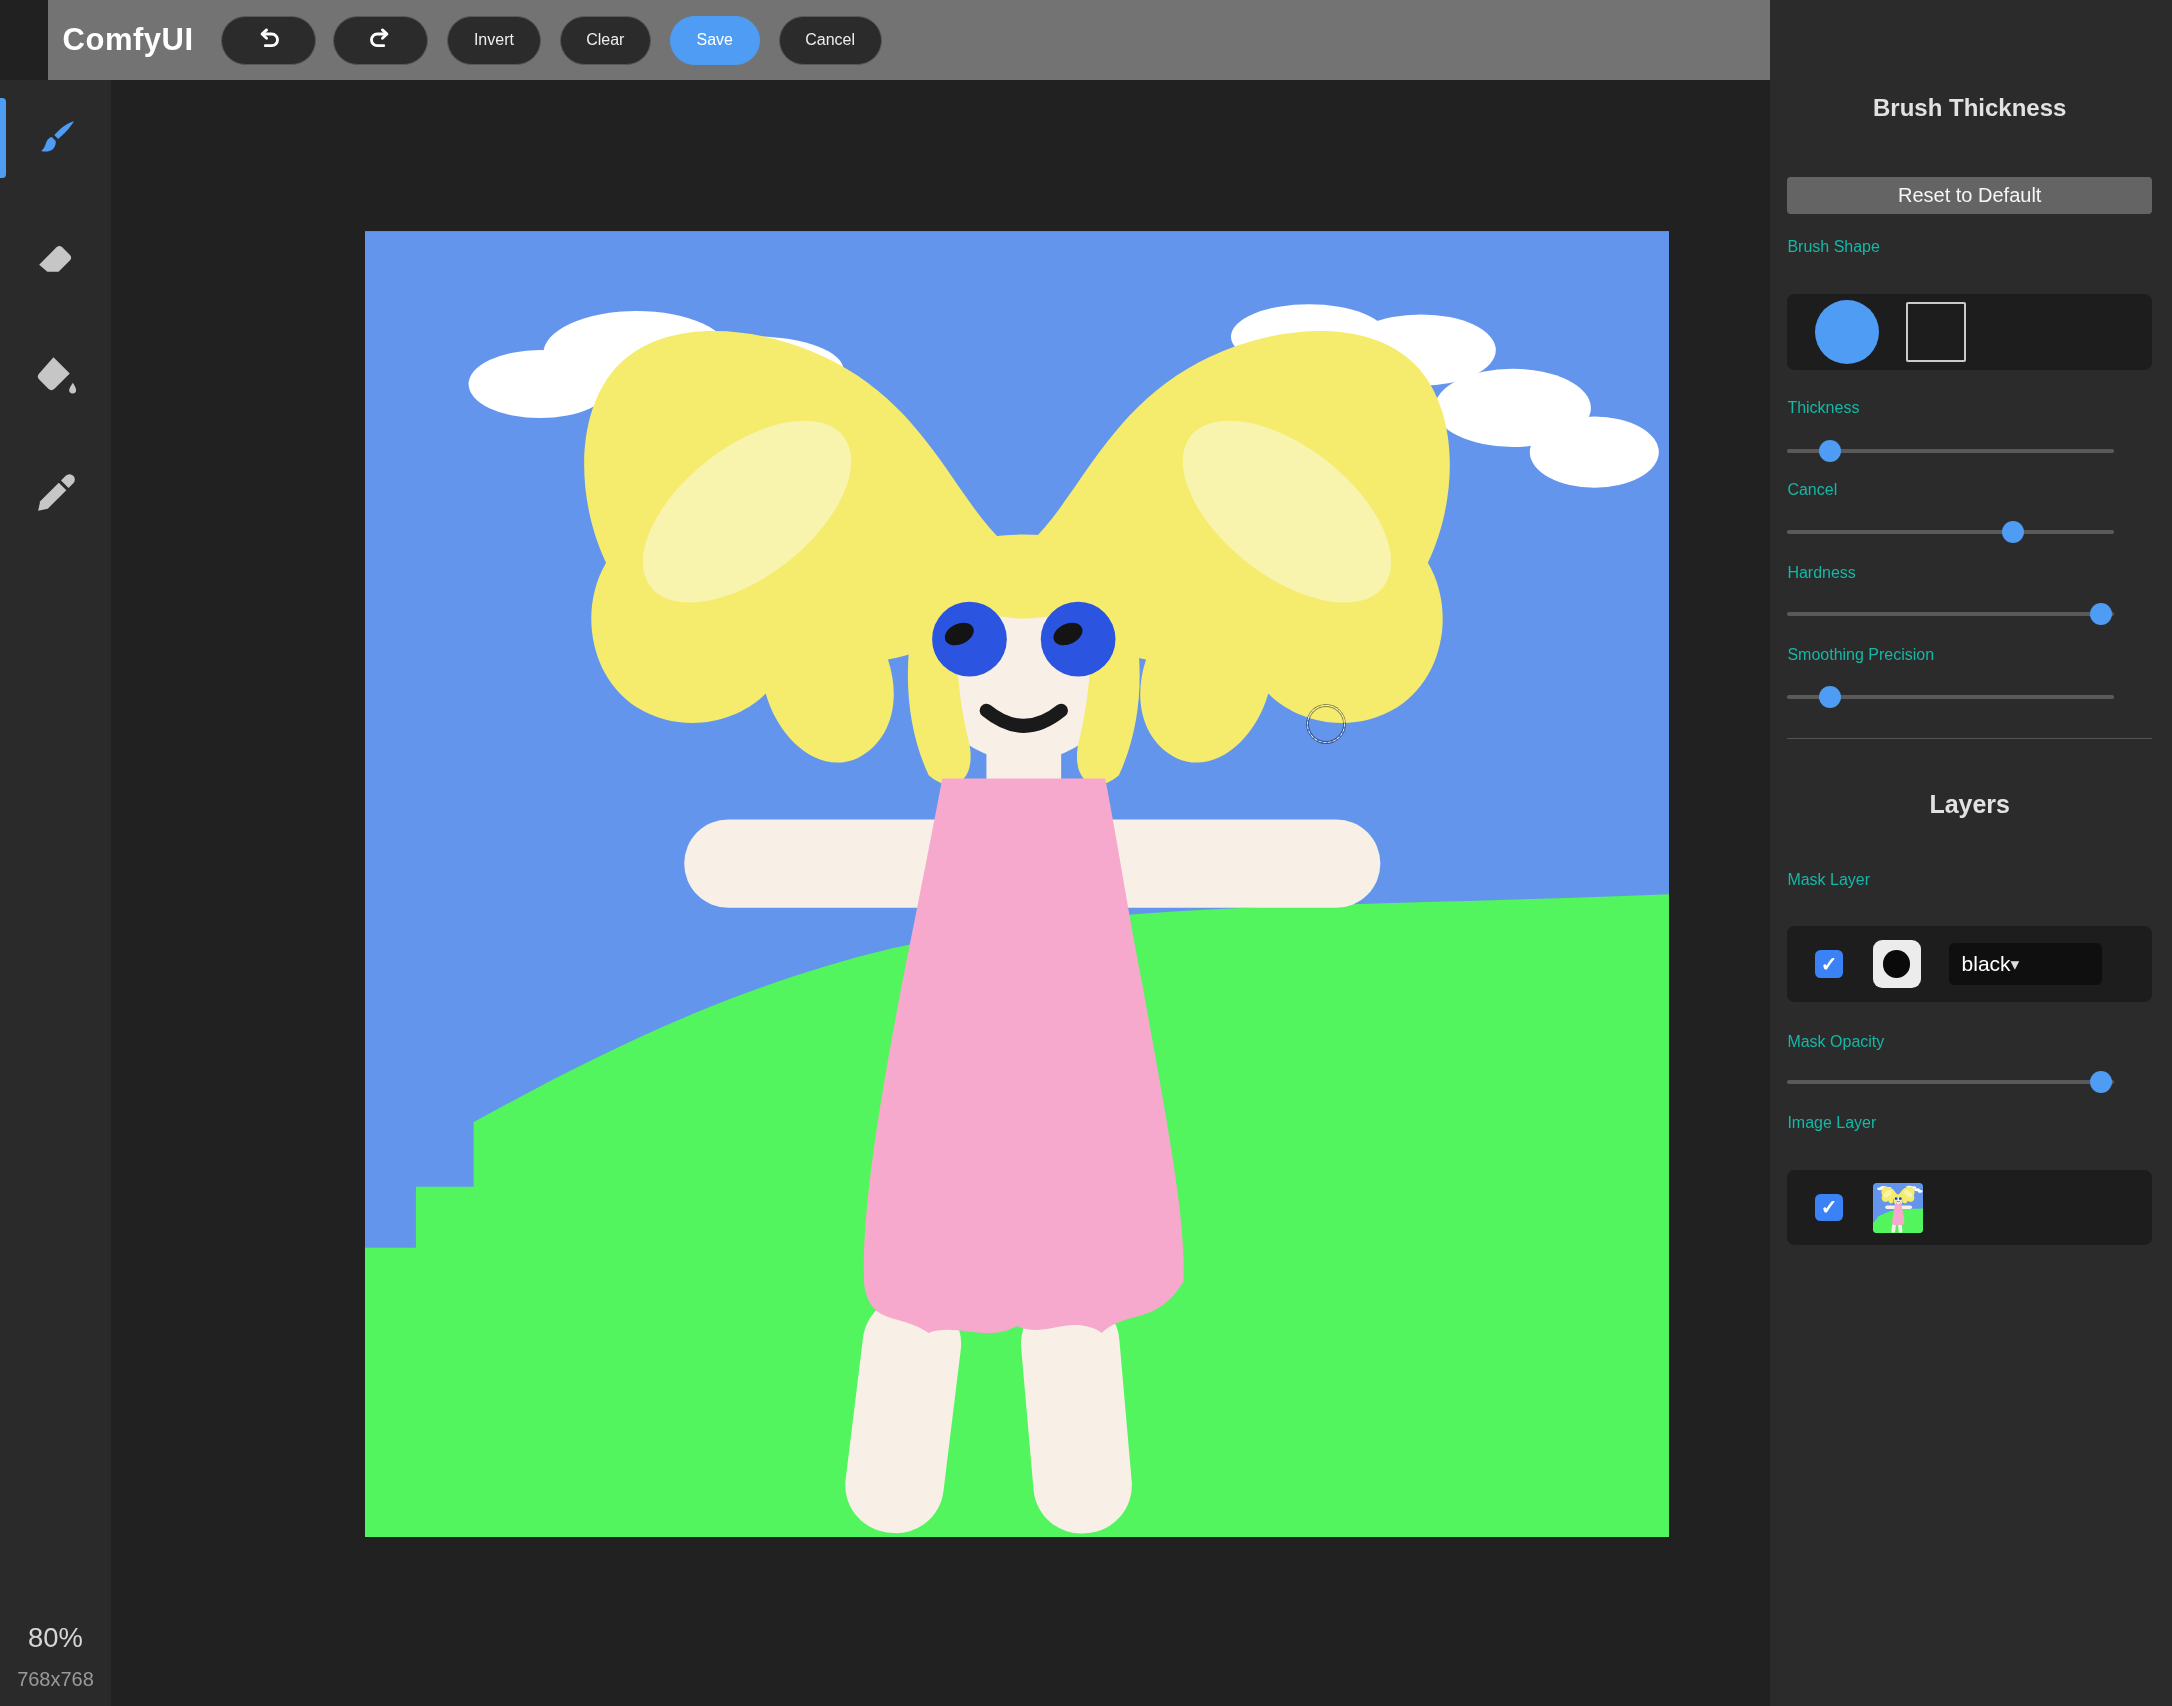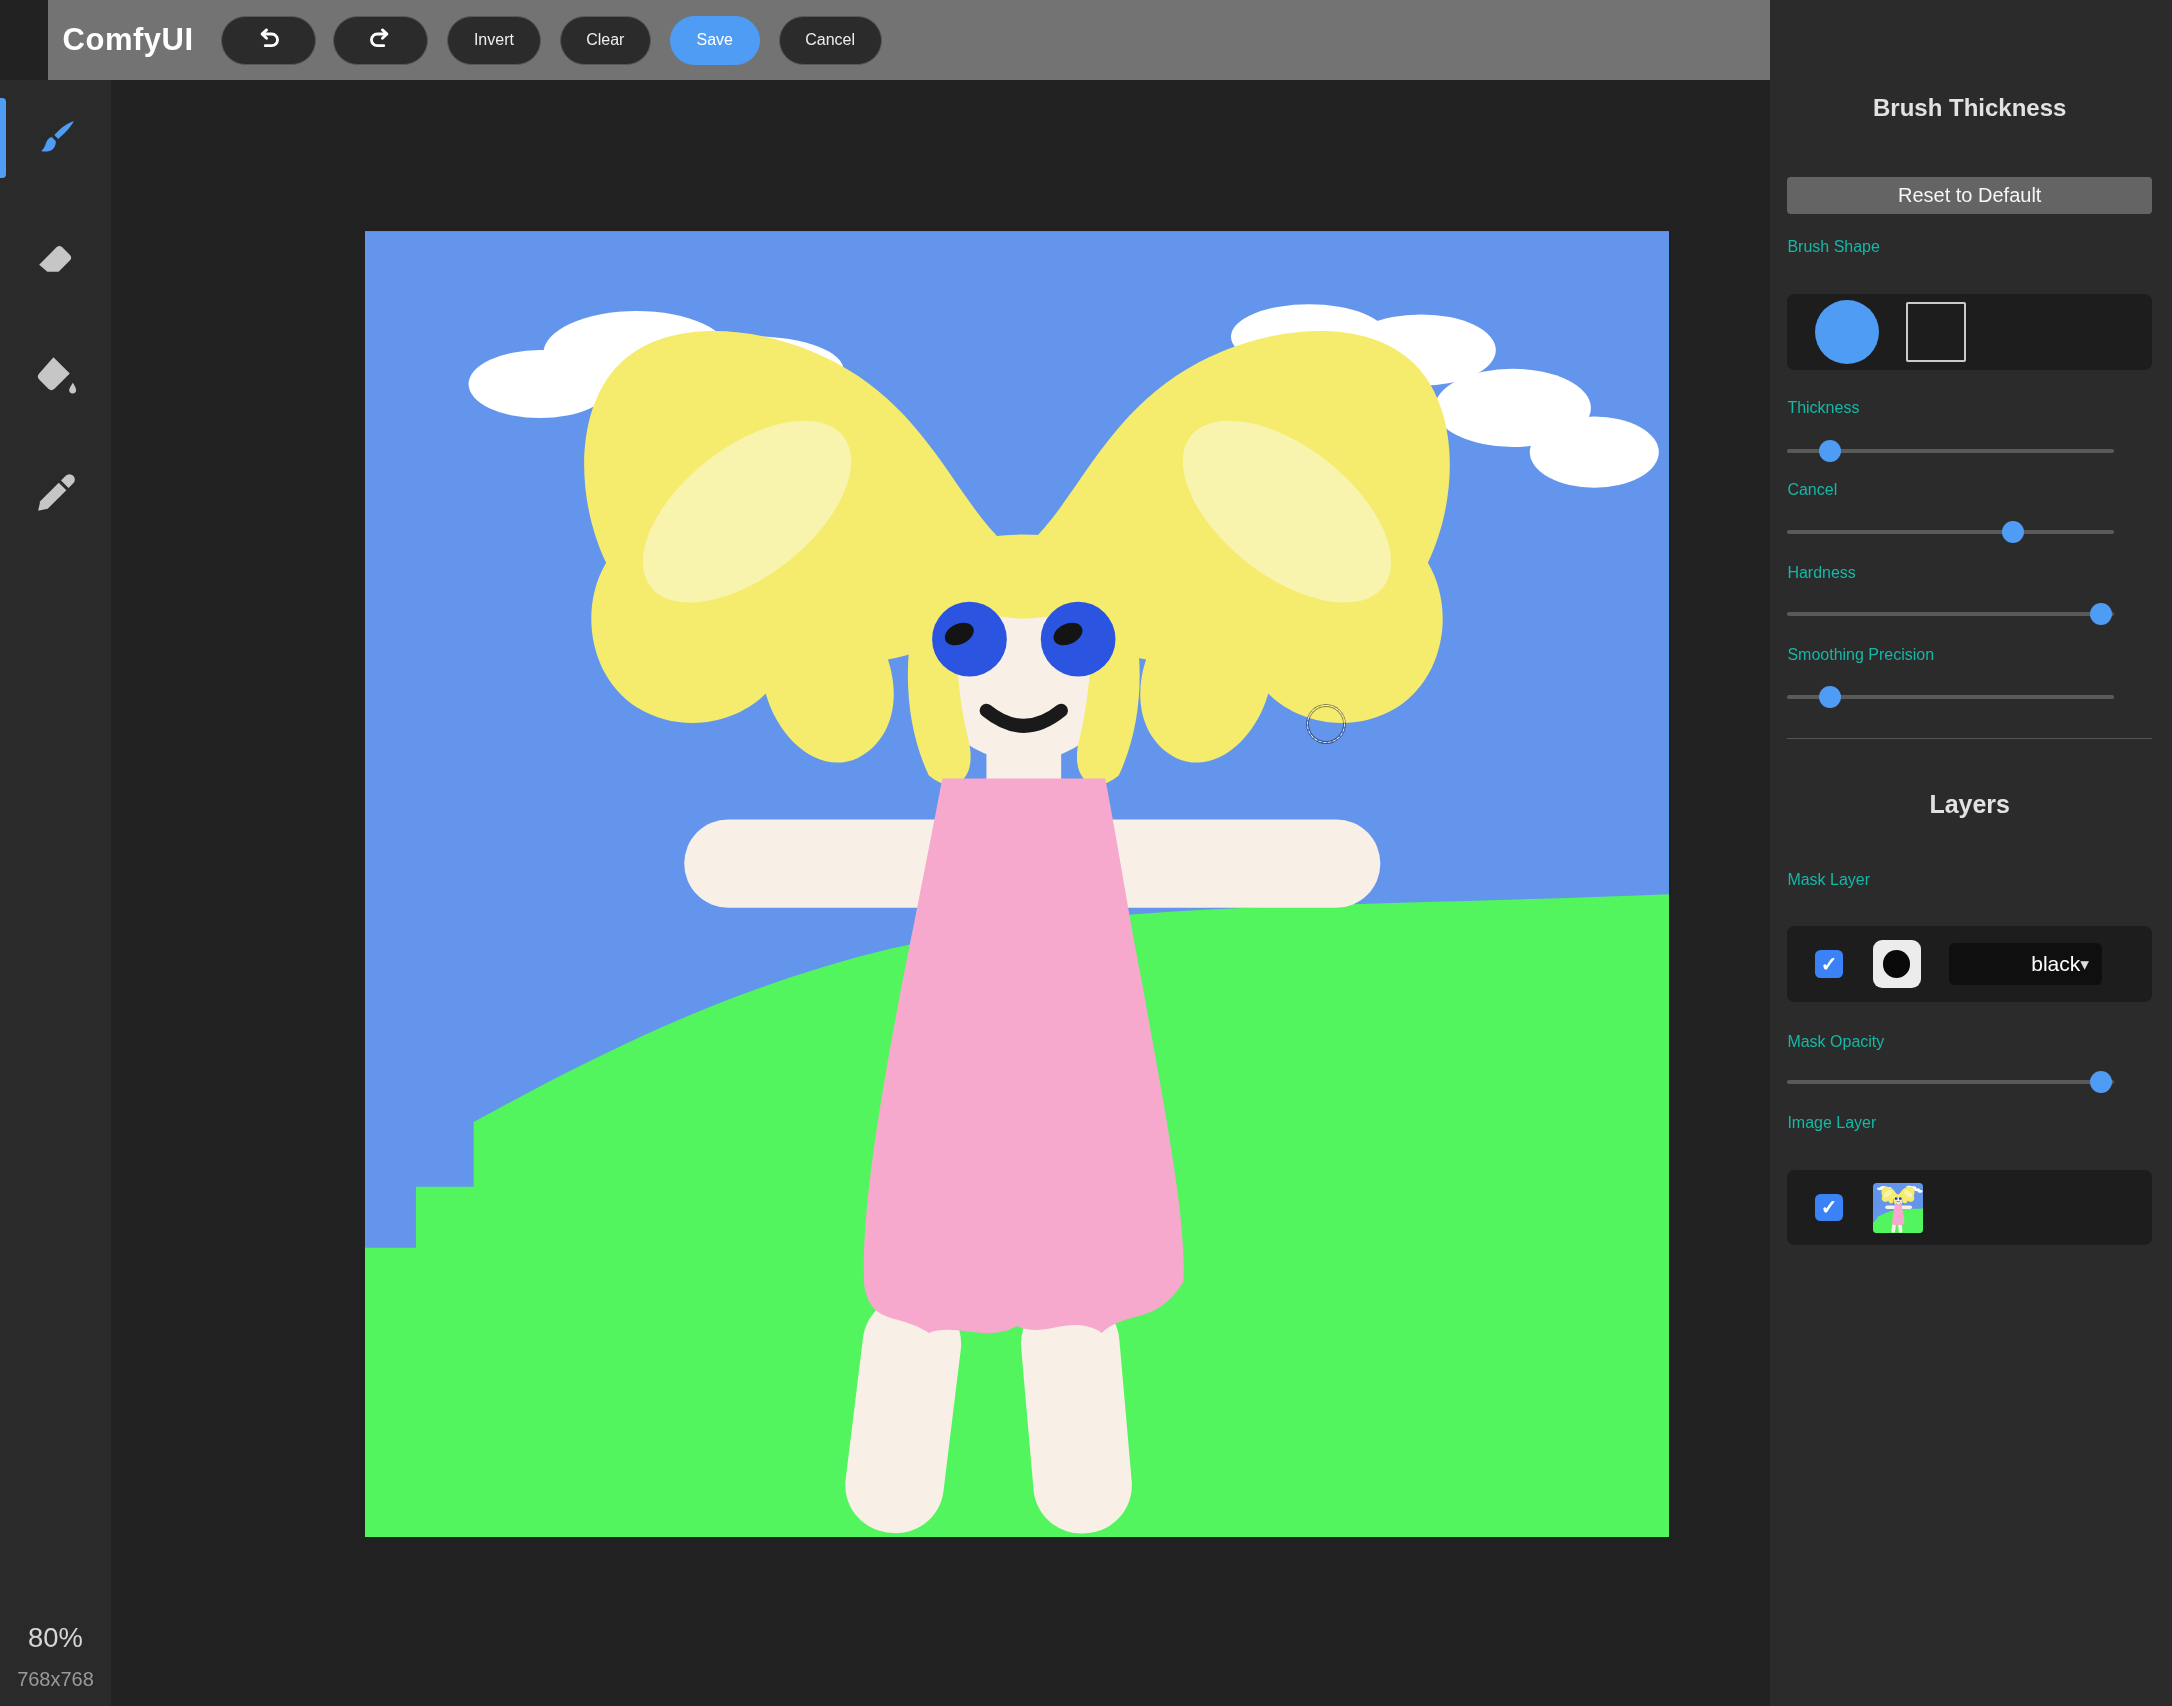--- a/index.html
+++ b/index.html
@@ -74,21 +74,21 @@
                display: flex; align-items: center; }
   .mask-row { top: 926px; } .image-row { top: 1170px; height: 75px; }
   .checkbox { margin-left: 28px; width: 27.4px; height: 27.4px; border-radius: 5.5px; background: #3b82f6;
               display: flex; align-items: center; justify-content: center;
               color: #ffffff; font-size: 20px; font-weight: bold; cursor: pointer; }
   .mask-color-btn { margin-left: 30px; width: 48px; height: 48px; border-radius: 9.1px;
                     background: #ececec; display: flex; align-items: center; justify-content: center;
                     cursor: pointer; }
   .mask-color-btn .dot { width: 27.4px; height: 27.4px; border-radius: 50%; background: #0a0a0a; }
   .select { margin-left: 28px; width: 153px; height: 42px; background: #0f0f0f; border-radius: 5.5px;
-            display: flex; align-items: center; justify-content: flex-end;
+            display: flex; align-items: center; justify-content: flex-start;
             padding: 0 12.8px; color: #ffffff; font-size: 21px; cursor: pointer; }
   .select .chev { font-size: 17.4px; color: #dddddd; }
   .layer-thumb { margin-left: 30px; width: 50px; height: 50px; border-radius: 3.7px; overflow: hidden;
                  cursor: pointer; background: #000; }
   .layer-thumb svg { display: block; width: 50px; height: 50px; }
   .hidden-defs { position: absolute; width: 0; height: 0; overflow: hidden; }
 </style>
 </head>
 <body>
 

